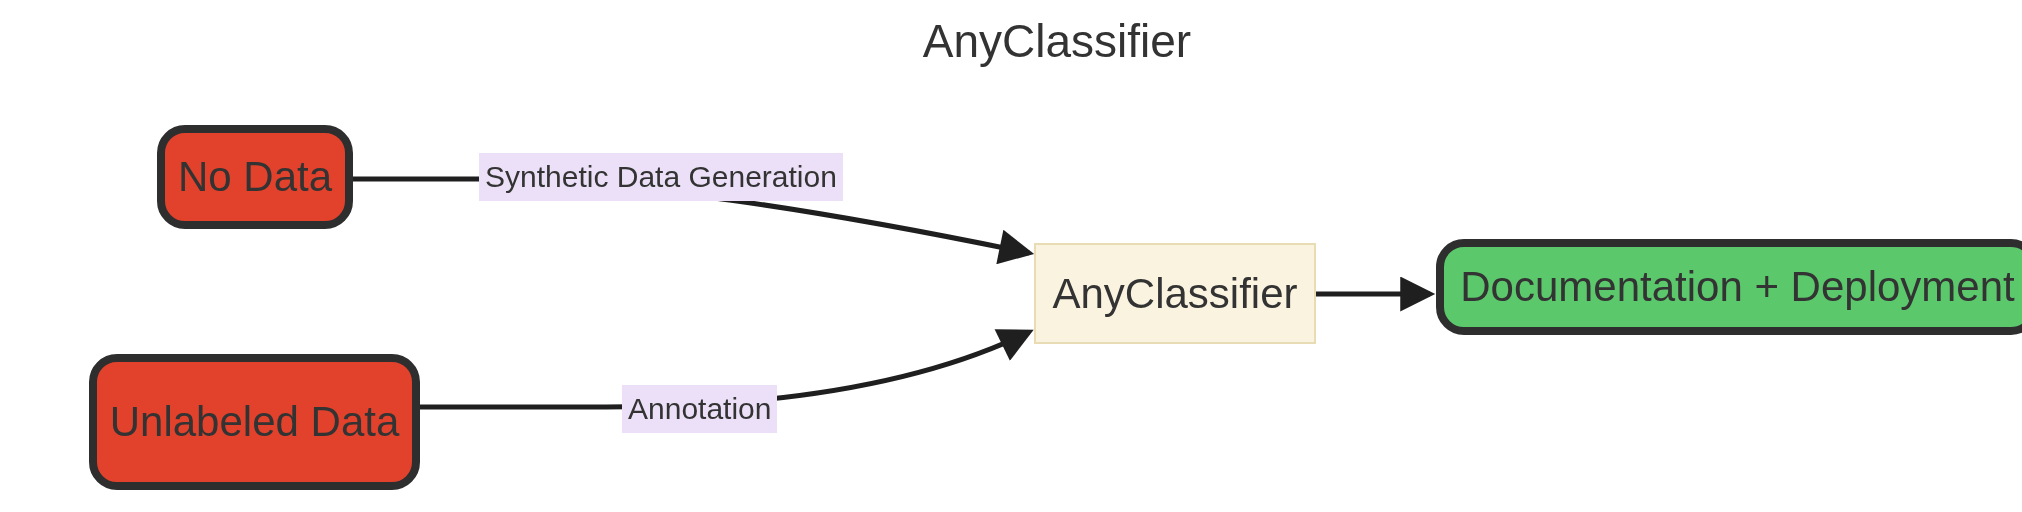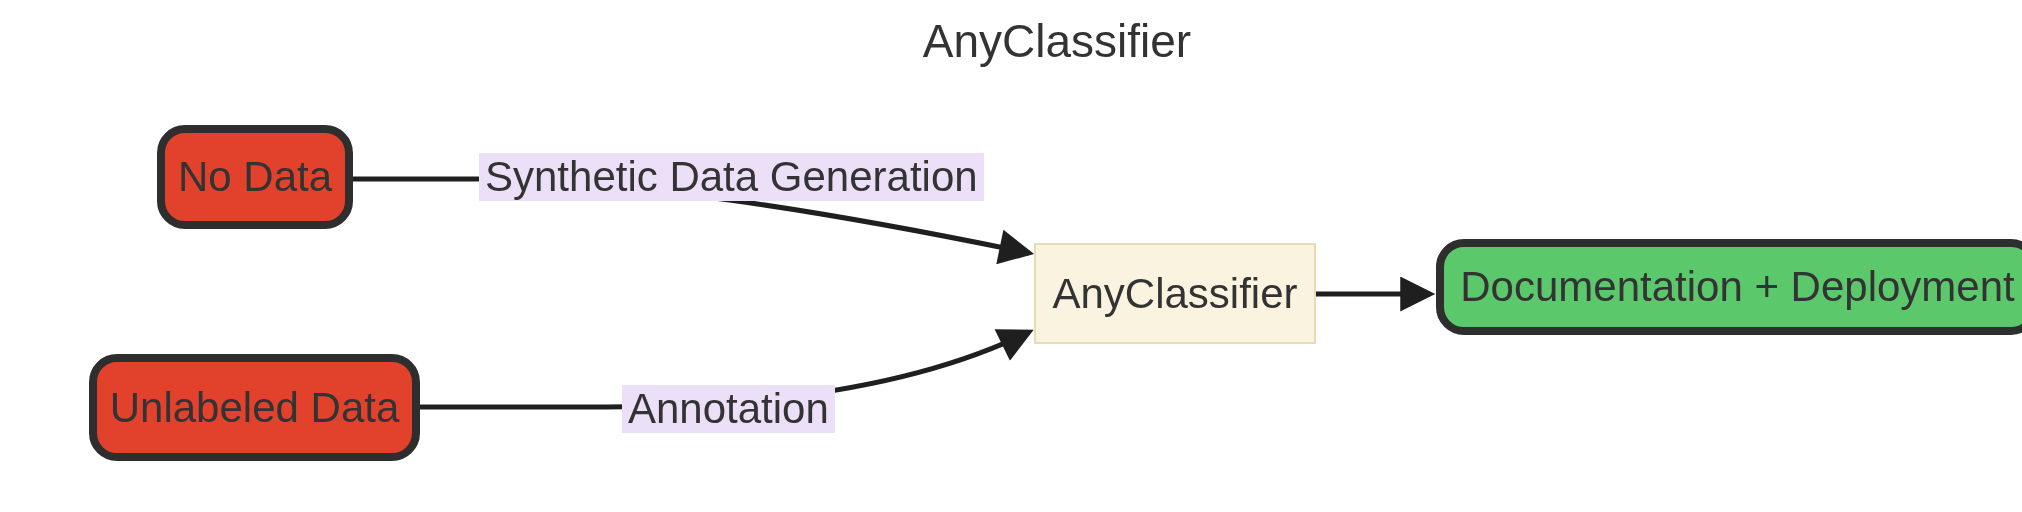--- a/index.html
+++ b/index.html
@@ -45,28 +45,28 @@
     border: 8px solid #2e2e2e;
     border-radius: 28px;
   }
   .node.red   { background: #e2422c; }
   .node.green { background: #5bc86c; }
   .node.cream {
     background: #faf3df;
     border: 2px solid #e8dcb5;
   }
   .node-no-data      { left: 111px;  top: 125px; width: 196px; height: 104px; }
-  .node-unlabeled    { left: 43px;   top: 354px; width: 331px; height: 107px; }
+  .node-unlabeled    { left: 43px;   top: 354px; width: 331px; height: 136px; }
   .node-classifier   { left: 988px;  top: 243px; width: 282px; height: 101px; }
   .node-deployment   { left: 1390px; top: 239px; width: 603px; height: 96px; }
   .edge-label {
     position: absolute;
     background: #ece0f8;
     color: #333333;
-    font-size: 42px;
+    font-size: 30px;
     line-height: 48px;
     padding: 0 6px;
     white-space: nowrap;
   }
   .edge-label-synthetic  { left: 433px; top: 153px; }
   .edge-label-annotation { left: 576px; top: 385px; text-align: center; }
 </style>
 </head>
 <body>
 

